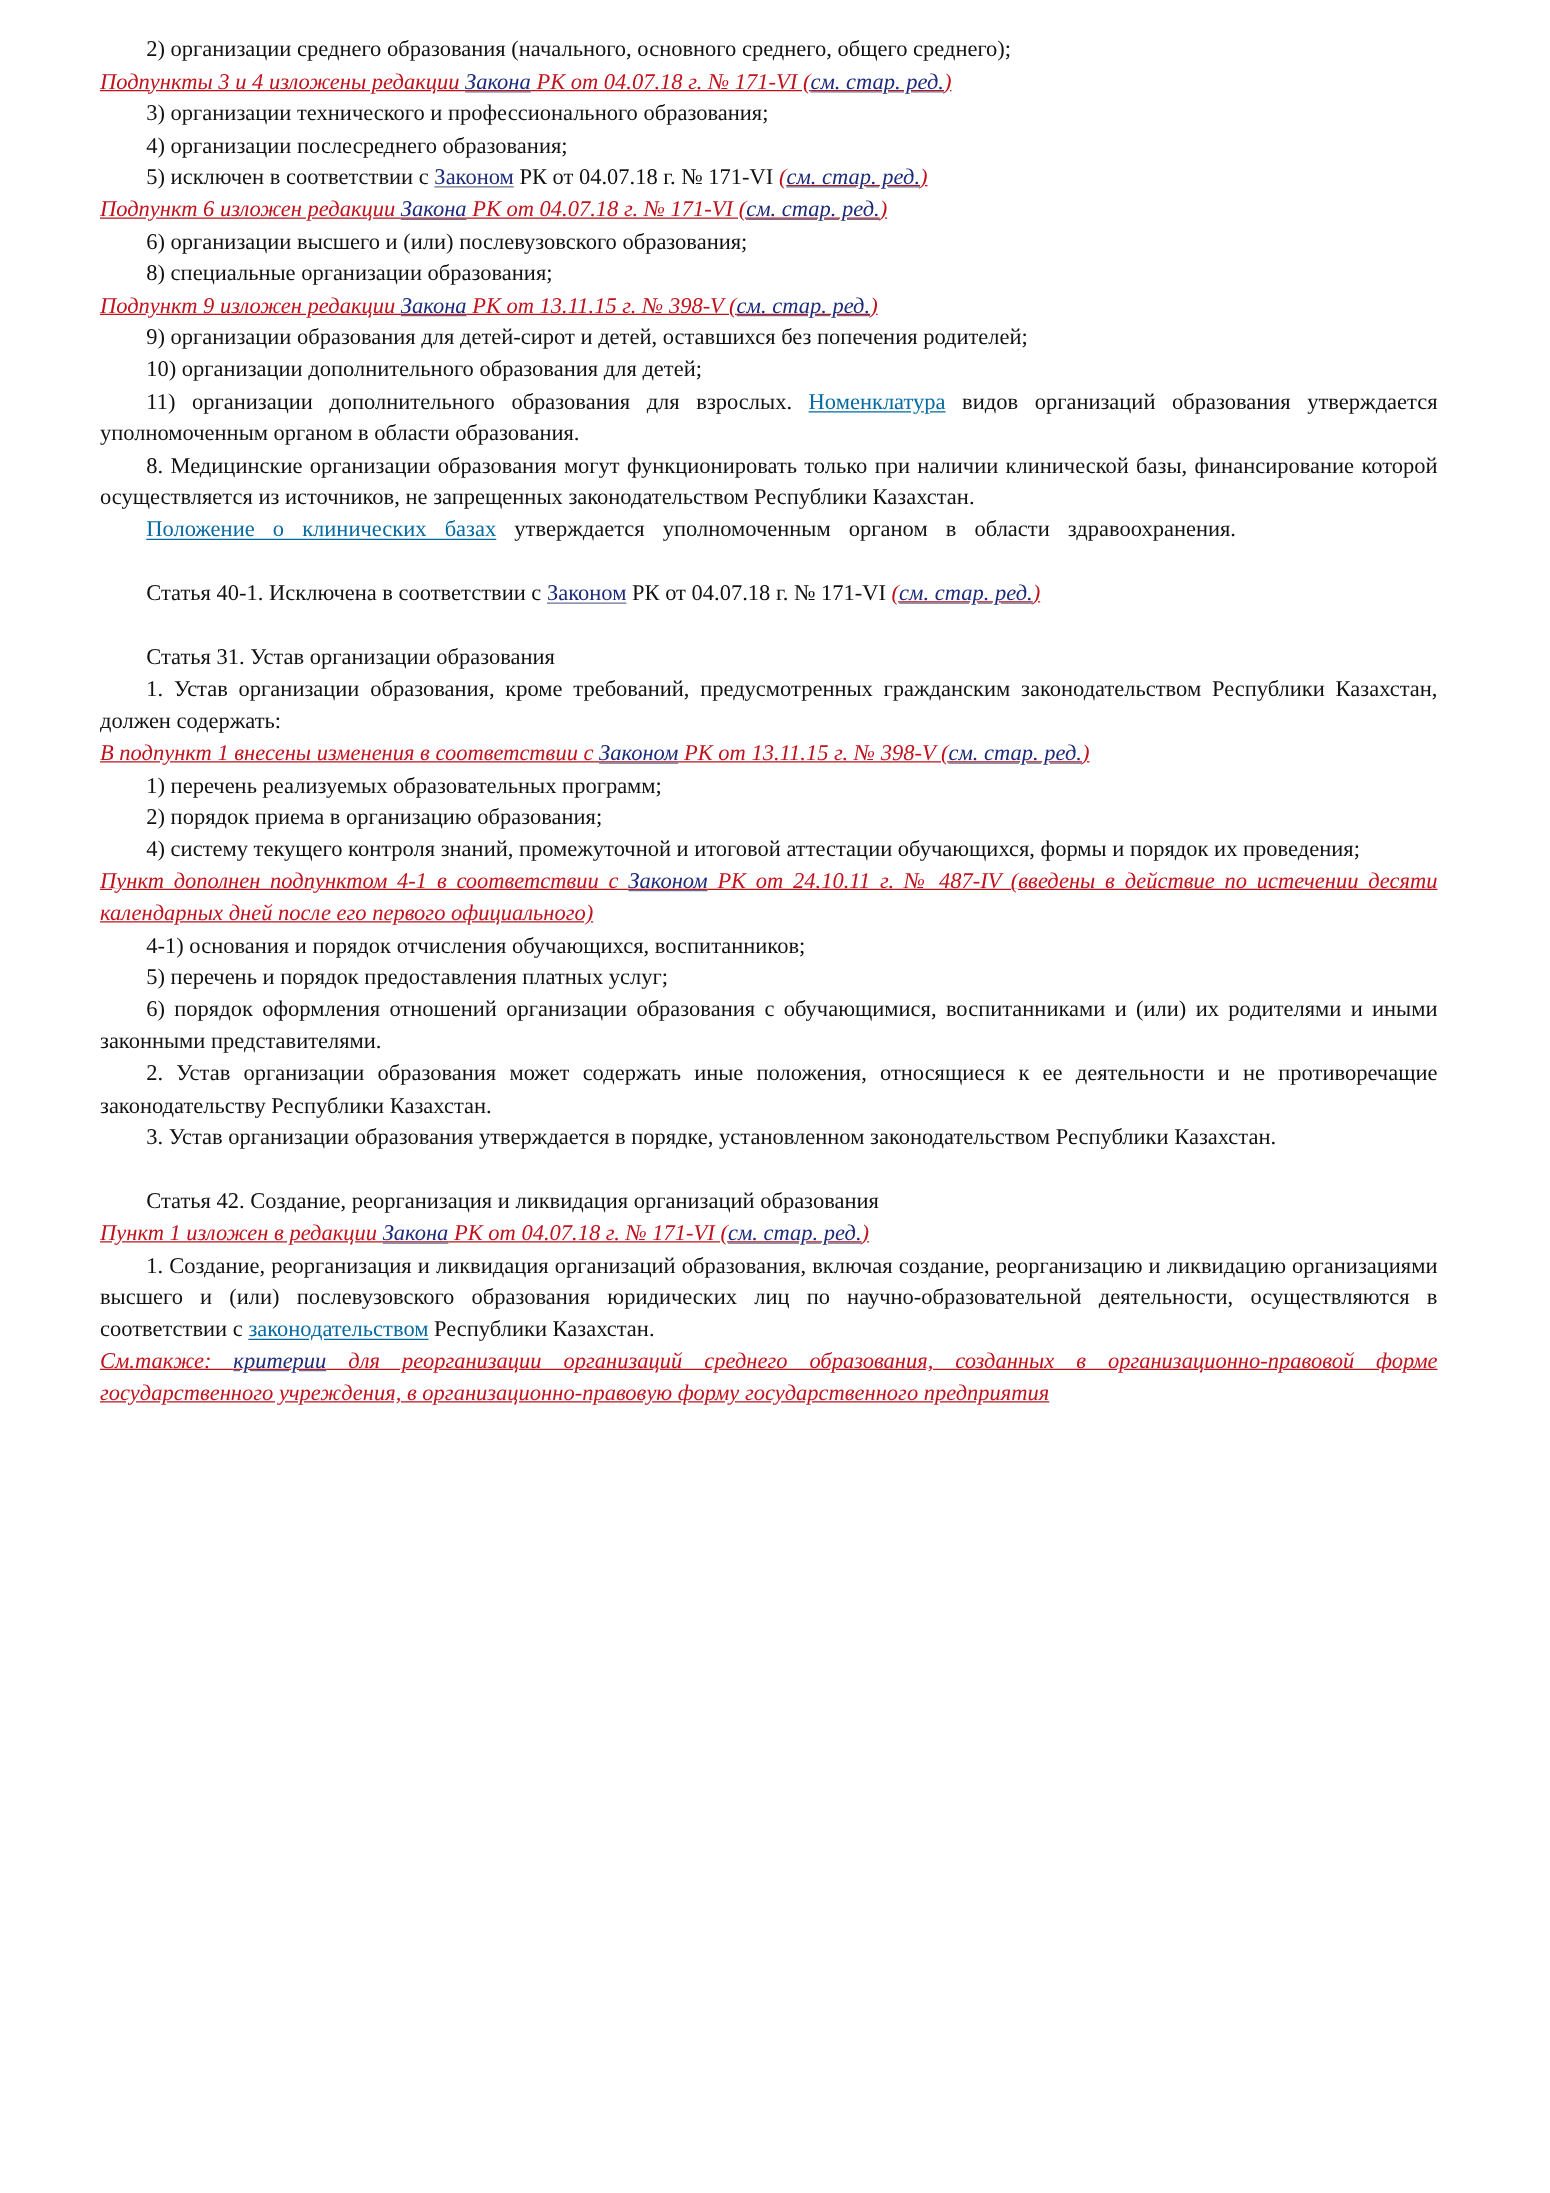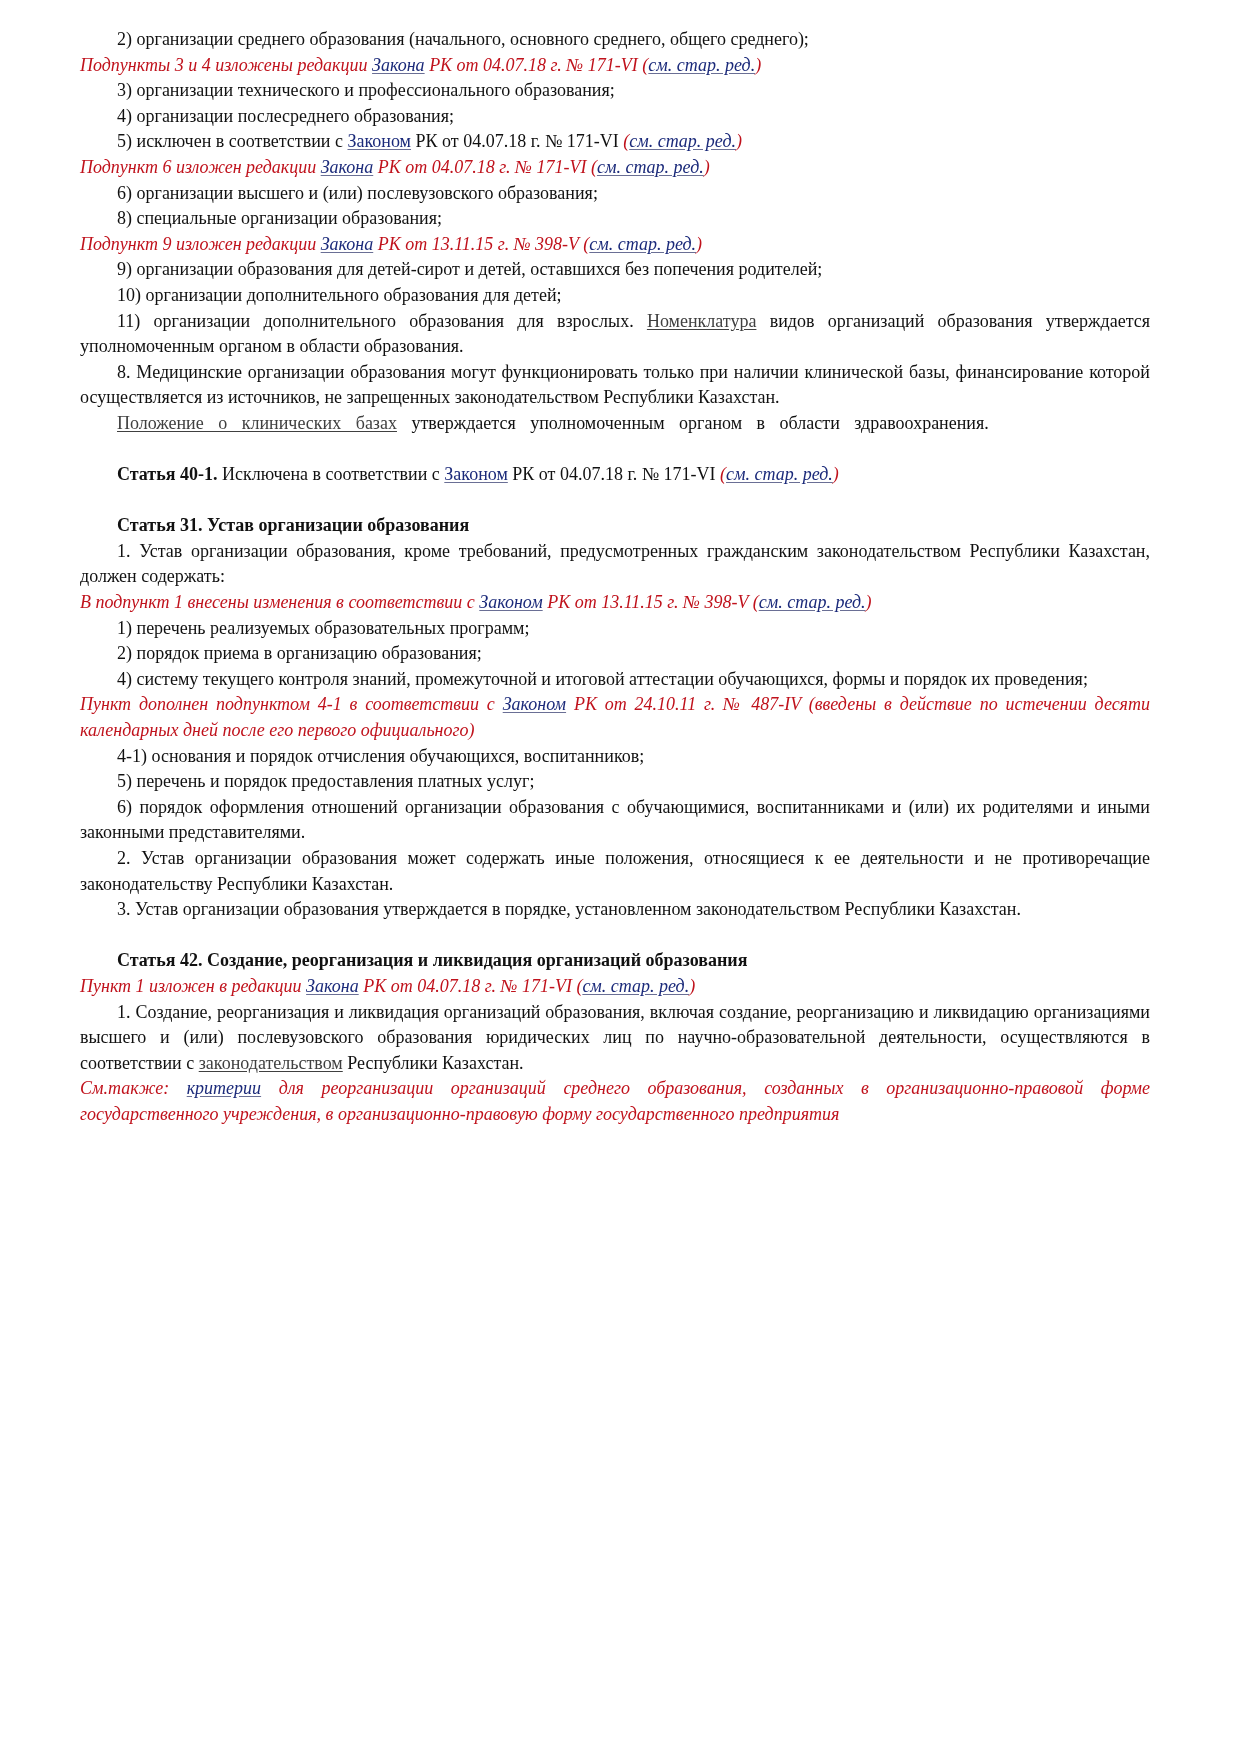--- a/index.html
+++ b/index.html
@@ -9,31 +9,31 @@
     left: 80px;
     top: 27px;
     width: 1070px;
     font-family: "Liberation Serif", "DejaVu Serif", serif;
     font-size: 18px;
     line-height: 25.6px;
     color: #111111;
   }
   p { margin: 0; text-align: justify; }
   .ind { text-indent: 37px; }
-  .note { color: #c0121c; font-style: italic; }
+  .note { color: #c0121c; font-style: italic; text-decoration: underline; }
   .blank { height: 25.6px; }
   a, .lnk {
     color: #1b2a7a;
     text-decoration: underline;
     text-decoration-color: #6a6f95;
     text-underline-offset: 2px;
   }
-  .lnk-light { color: #404040; text-decoration: underline; }
+  .lnk-light { color: #0369a1; text-decoration: underline; }
   .note .lnk { color: #1b2a7a; }
-  b { font-weight: bold; }
+  b { font-weight: normal; }
   .wide { word-spacing: 10px; }
 </style>
 </head>
 <body>
 
 <div class="page">
 
   <p class="ind">2) организации среднего образования (начального, основного среднего, общего среднего);</p>
 
   <p class="note"><span>Подпункты 3 и 4 изложены редакции </span><span class="lnk">Закона</span><span> РК от 04.07.18 г. № 171-VI (</span><span class="lnk">см. стар. ред.</span><span>)</span></p>

